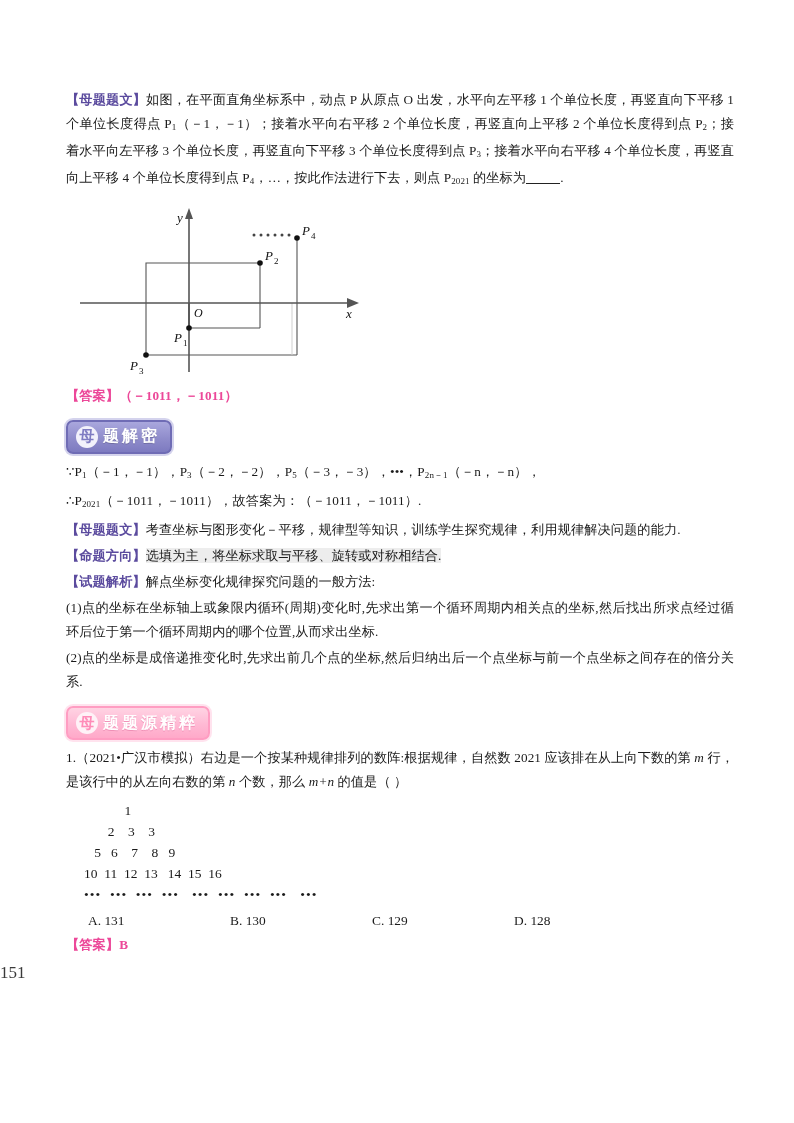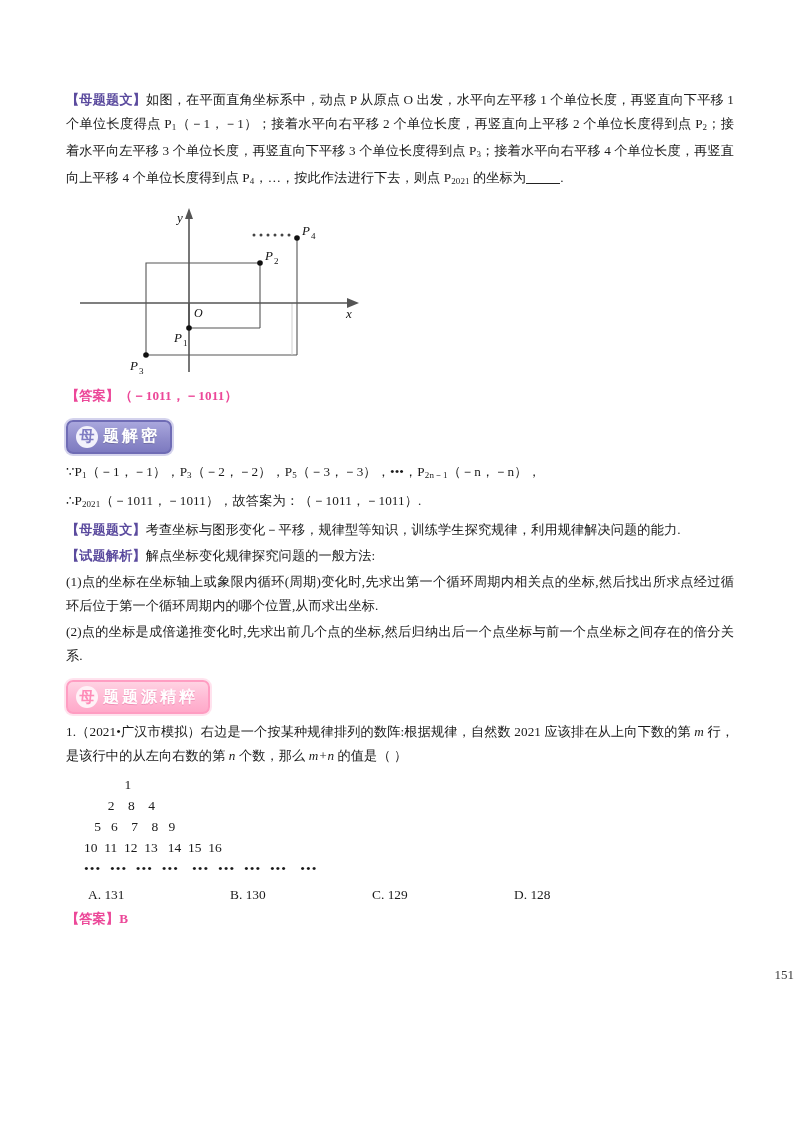--- a/index.html
+++ b/index.html
@@ -112,22 +112,22 @@
     font-size: 13.4px;
     align-items: center;
   }
   .opt { width: 142px; padding-left: 22px; }
 
   
   .footer {
     position: absolute;
     left: 0; right: 0;
     bottom: 18px;
-    text-align: right;
-    font-size: 13px;
+    text-align: left;
+    font-size: 17px;
     color: #3a3a3a;
   }
 </style>
 </head>
 <body>
 
 <div class="page">
 
   
   <div class="para">
@@ -211,20 +211,23 @@
   <div class="para para-tight">
     <span>∴P</span><sub>2021</sub><span>（－1011，－1011），故答案为：（－1011，－1011）.</span>
   </div>
 
   
   <div class="para">
     <span class="tag-purple">【母题题文】</span><span>考查坐标与图形变化－平移，规律型等知识，训练学生探究规律，利用规律解决问题的能力.</span>
   </div>
 
   
+  <div class="para">
+    <span class="tag-purple">【命题方向】</span><span class="hl-grey">选填为主，将坐标求取与平移、旋转或对称相结合.</span>
+  </div>
 
   
   <div class="para">
     <span class="tag-purple">【试题解析】</span><span>解点坐标变化规律探究问题的一般方法:</span>
   </div>
   <div class="para">(1)点的坐标在坐标轴上或象限内循环(周期)变化时,先求出第一个循环周期内相关点的坐标,然后找出所求点经过循环后位于第一个循环周期内的哪个位置,从而求出坐标.</div>
   <div class="para">(2)点的坐标是成倍递推变化时,先求出前几个点的坐标,然后归纳出后一个点坐标与前一个点坐标之间存在的倍分关系.</div>
 
   
   <div class="banner banner-pink">
@@ -234,21 +237,21 @@
     </div>
   </div>
 
   
   <div class="para">
     <span>1.</span><span>（2021•广汉市模拟）</span><span>右边是一个按某种规律排列的数阵:根据规律，自然数 2021 应该排在从上向下数的第 </span><span class="ital">m</span><span> 行，是该行中的从左向右数的第 </span><span class="ital">n</span><span> 个数，那么 </span><span class="ital">m+n</span><span> 的值是（      ）</span>
   </div>
 
   <div class="pyramid">
     <span class="pyr-row">            1</span>
-    <span class="pyr-row">       2    8    4</span>
+    <span class="pyr-row">       2    3    3</span>
     <span class="pyr-row">   5   6    7    8   9</span>
     <span class="pyr-row">10  11  12  13   14  15  16</span>
     <span class="pyr-row pyr-dots">•••  •••  •••  •••   •••  •••  •••  •••   •••</span>
   </div>
 
   <div class="options">
     <span class="opt"><span>A.</span>&nbsp;<span>131</span></span>
     <span class="opt"><span>B.</span>&nbsp;<span>130</span></span>
     <span class="opt"><span>C.</span>&nbsp;<span>129</span></span>
     <span class="opt"><span>D.</span>&nbsp;<span>128</span></span>

